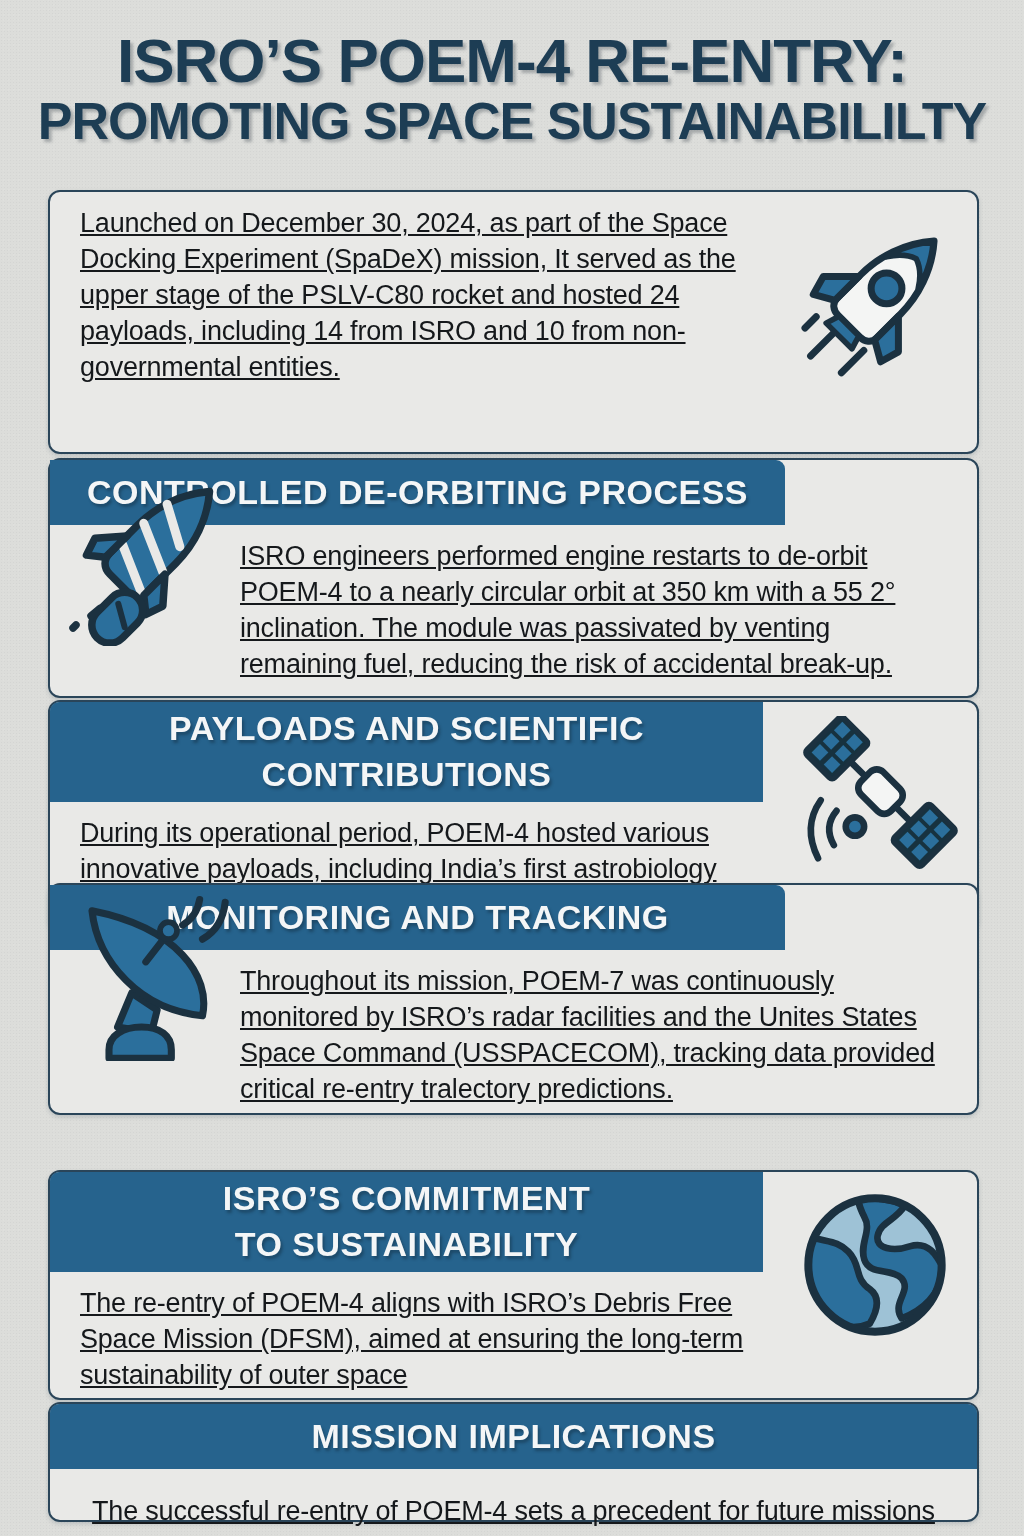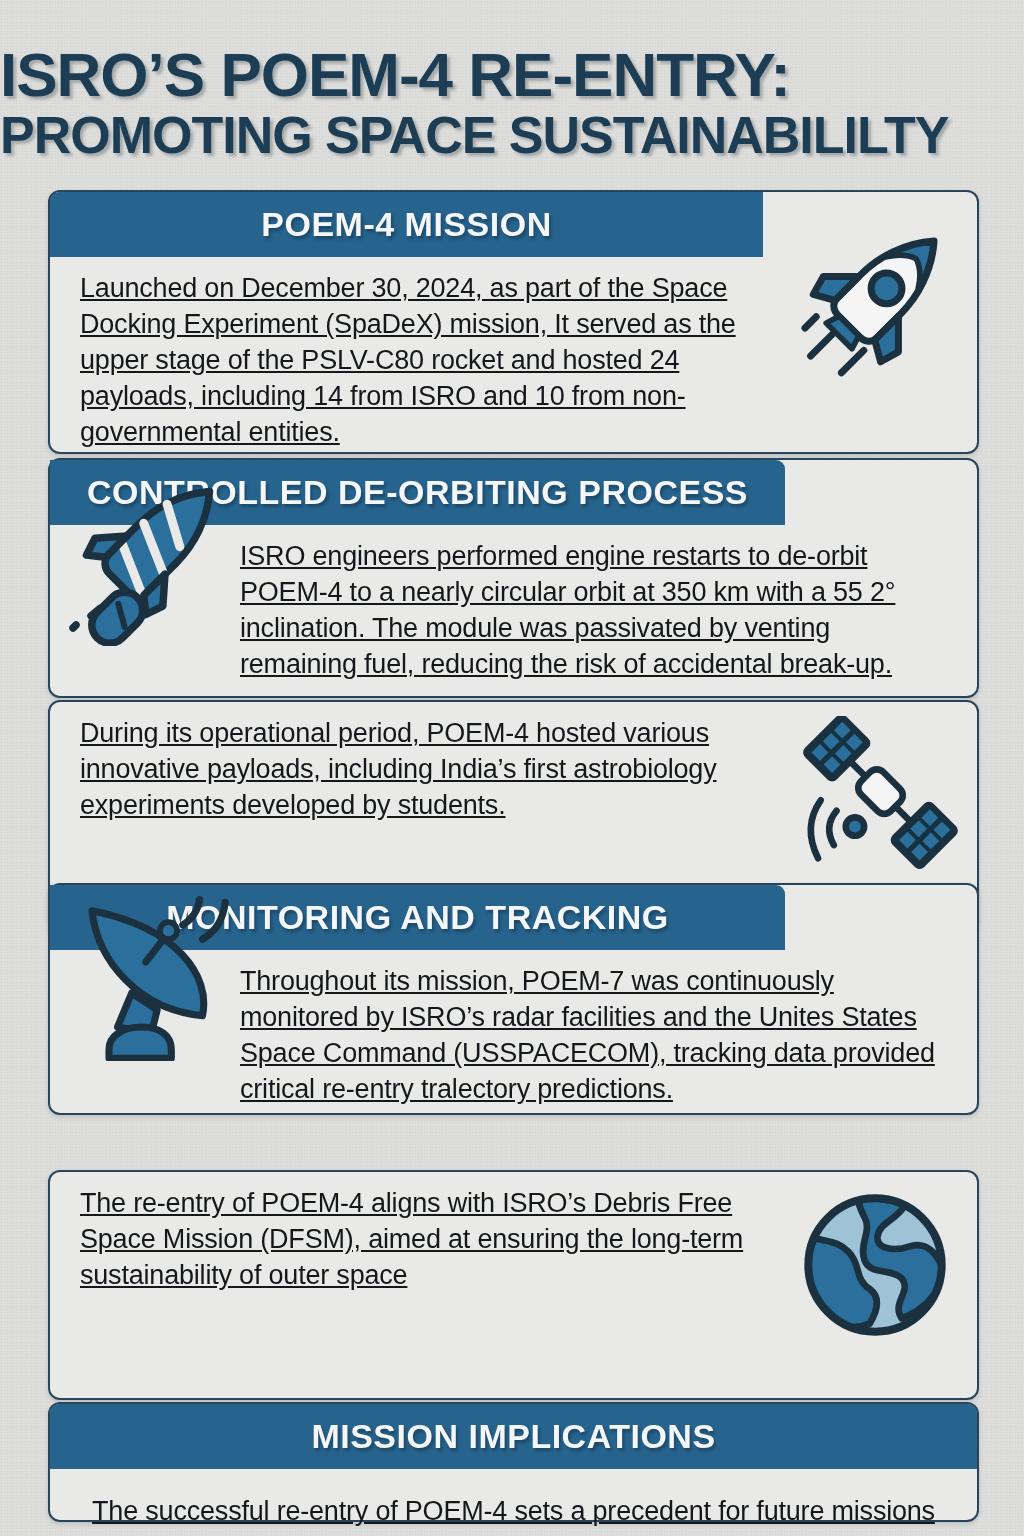--- a/index.html
+++ b/index.html
@@ -8,21 +8,21 @@
     width:1024px; height:1536px;
     background-color:#dcddda;
     background-image:
       radial-gradient(rgba(110,110,110,.07) 1px, transparent 1px),
       radial-gradient(rgba(255,255,255,.09) 1px, transparent 1px);
     background-size:3px 3px, 5px 5px;
     background-position:0 0, 1px 2px;
     font-family:"Liberation Sans", sans-serif;
     overflow:hidden;
   }
-  .title-block { padding-top:44px; color:#1d3d54; }
+  .title-block { text-align:center; padding-top:30px; color:#1d3d54; }
   .title-line1 {
     font-size:62px; font-weight:700; letter-spacing:-1px; line-height:1.0;
     text-shadow:3px 3px 3px rgba(40,50,60,.30);
   }
   .title-line2 {
     font-size:52px; font-weight:700; letter-spacing:-1px; line-height:1.15;
     text-shadow:3px 3px 3px rgba(40,50,60,.30);
   }
   .card {
     position:absolute; left:48px; width:927px;
@@ -78,21 +78,20 @@
 <body>
 
 <div class="page">
 
   <div class="title-block">
     <div class="title-line1">ISRO’S POEM-4 RE-ENTRY:</div>
     <div class="title-line2">PROMOTING SPACE SUSTAINABILILTY</div>
   </div>
 
   <div class="card card1">
-    <div class="band pos-left h1">POEM-4 MISSION</div>
     <div class="card-body">
       <span class="spacer-r"></span>
       <p>Launched on December 30, 2024, as part of the Space Docking Experiment (SpaDeX) mission, It served as the upper stage of the PSLV-C80 rocket and hosted 24 payloads, including 14 from ISRO and 10 from non-governmental entities.</p>
     </div>
     <div class="icon-wrap">
       <svg viewBox="0 0 120 120" xmlns="http://www.w3.org/2000/svg">
         <g transform="rotate(45 64 56)" stroke="#1b3140" stroke-width="5" stroke-linejoin="round" stroke-linecap="round">
           <path d="M64 2 C78 18 84 38 84 56 L84 80 C84 85 80 88 75 88 L53 88 C48 88 44 85 44 80 L44 56 C44 38 50 18 64 2 Z" fill="#f4f5f4"></path>
           <path d="M64 3 C71 11 77 22 80 34 C75 26 70 22 64 20 C58 22 53 26 48 34 C51 22 57 11 64 3 Z" fill="#2b6f9c" stroke-width="4"></path>
           <path d="M44 58 L26 76 L30 90 L44 82 Z" fill="#2b6f9c"></path>
@@ -131,20 +130,22 @@
         </g>
         <g stroke="#1b3140" stroke-width="5" stroke-linecap="round" fill="none">
           <path d="M8 108 L10 106"></path>
           <path d="M20 100 L26 95"></path>
         </g>
       </svg>
     </div>
   </div>
 
   <div class="card card3">
+    <div class="band pos-left h2">PAYLOADS AND SCIENTIFIC
+CONTRIBUTIONS</div>
     <div class="card-body">
       <span class="spacer-r"></span>
       <p>During its operational period, POEM-4 hosted various innovative payloads, including India’s first astrobiology experiments developed by students.</p>
     </div>
     <div class="icon-wrap">
       <svg viewBox="0 0 120 120" xmlns="http://www.w3.org/2000/svg">
         <g transform="rotate(-45 62 56)" stroke="#1b3140" stroke-width="5" stroke-linejoin="round">
           <rect x="42" y="-4" width="40" height="30" rx="3" fill="#17323f" stroke-width="4"></rect>
           <g fill="#2b6f9c" stroke="none">
             <rect x="46" y="0" width="9" height="9"></rect>
@@ -193,20 +194,22 @@
           <g fill="none">
             <path d="M76 24 Q86 18 88 6"></path>
             <path d="M90 34 Q104 26 106 8"></path>
           </g>
         </g>
       </svg>
     </div>
   </div>
 
   <div class="card card5">
+    <div class="band pos-left h2">ISRO’S COMMITMENT
+TO SUSTAINABILITY</div>
     <div class="card-body">
       <span class="spacer-r"></span>
       <p>The re-entry of POEM-4 aligns with ISRO’s Debris Free Space Mission (DFSM), aimed at ensuring the long-term sustainability of outer space</p>
     </div>
     <div class="icon-wrap">
       <svg viewBox="0 0 120 120" xmlns="http://www.w3.org/2000/svg">
         <defs>
             <clipPath id="globeClip">
               <circle cx="60" cy="60" r="50"></circle>
             </clipPath>

